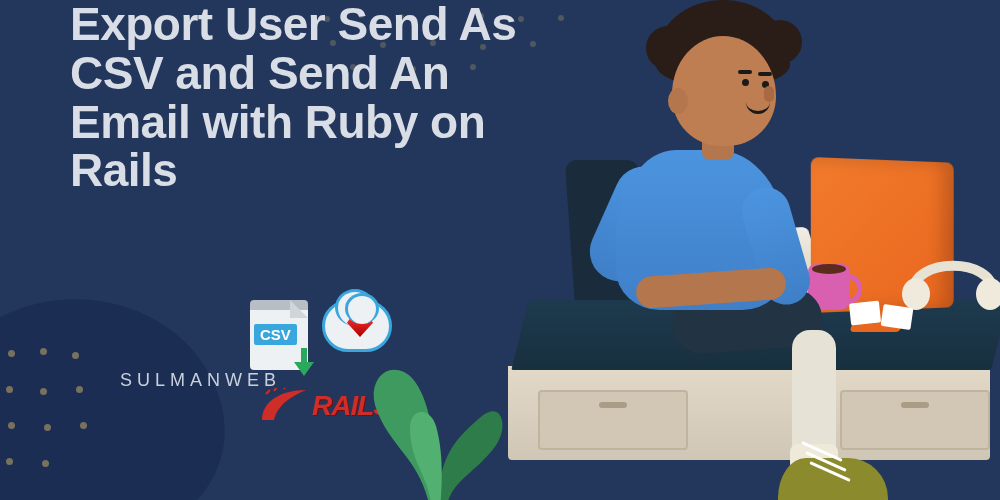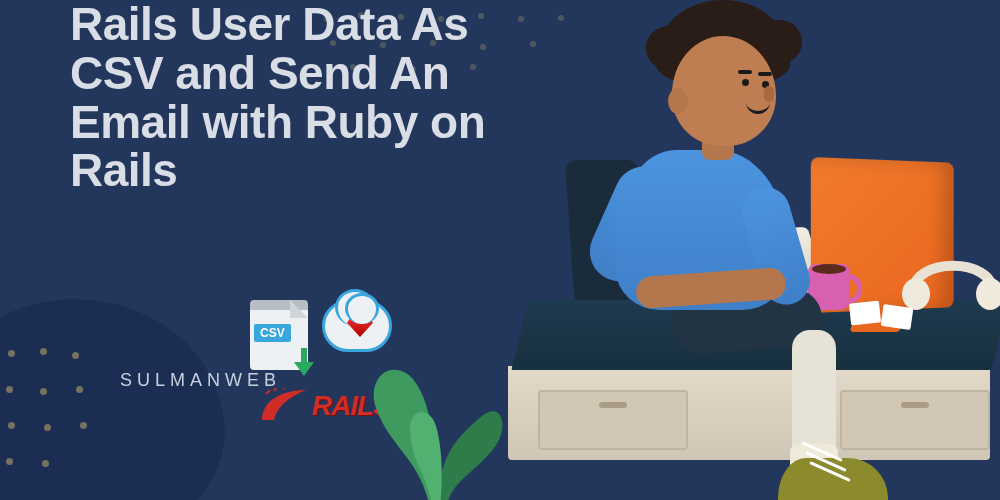--- a/index.html
+++ b/index.html
@@ -62,21 +62,21 @@
   .csv-badge {
     width:58px; height:70px; background:#eef1f3; border-radius:4px;
     position:relative; border-top:10px solid #b7bec5;
   }
   .csv-badge::before{
     content:""; position:absolute; top:-10px; right:0; width:18px; height:18px;
     background:#d0d5da; clip-path: polygon(0 0, 100% 100%, 0 100%);
   }
   .csv-tag {
     position:absolute; left:4px; top:14px;
-    background:#3aa6de; color:#fff; font-size:12px; font-weight:700;
+    background:#3aa6de; color:#fff; font-size:15px; font-weight:700;
     padding:2px 6px; border-radius:2px;
   }
   .csv-arrow{
     position:absolute; right:-6px; bottom:-6px;
     width:20px; height:28px; background:#2aa85e;
     clip-path:polygon(35% 0,65% 0,65% 50%,100% 50%,50% 100%,0 50%,35% 50%);
   }
   .ruby-cloud{
     width:70px; height:52px; background:#eef1f3; border-radius:28px;
     position:relative; border:3px solid #3aa6de;
@@ -291,21 +291,21 @@
   <span style="left:6px;top:46px"></span>
     <span style="left:40px;top:48px"></span>
     <span style="left:76px;top:46px"></span>
   <span style="left:8px;top:82px"></span>
     <span style="left:44px;top:84px"></span>
     <span style="left:80px;top:82px"></span>
   <span style="left:6px;top:118px"></span>
     <span style="left:42px;top:120px"></span>
 </div>
 
-<h1 class="title">Rails User Data As CSV and Send An Email with Ruby on Rails</h1>
+<h1 class="title">Export User Send As CSV and Send An Email with Ruby on Rails</h1>
 
 <div class="brand">SULMANWEB</div>
 
 <div class="logo-row">
   <div class="csv-badge">
     <div class="csv-tag">CSV</div>
     <div class="csv-arrow"></div>
   </div>
   <div class="ruby-cloud">
     <div class="ruby-gem"></div>

